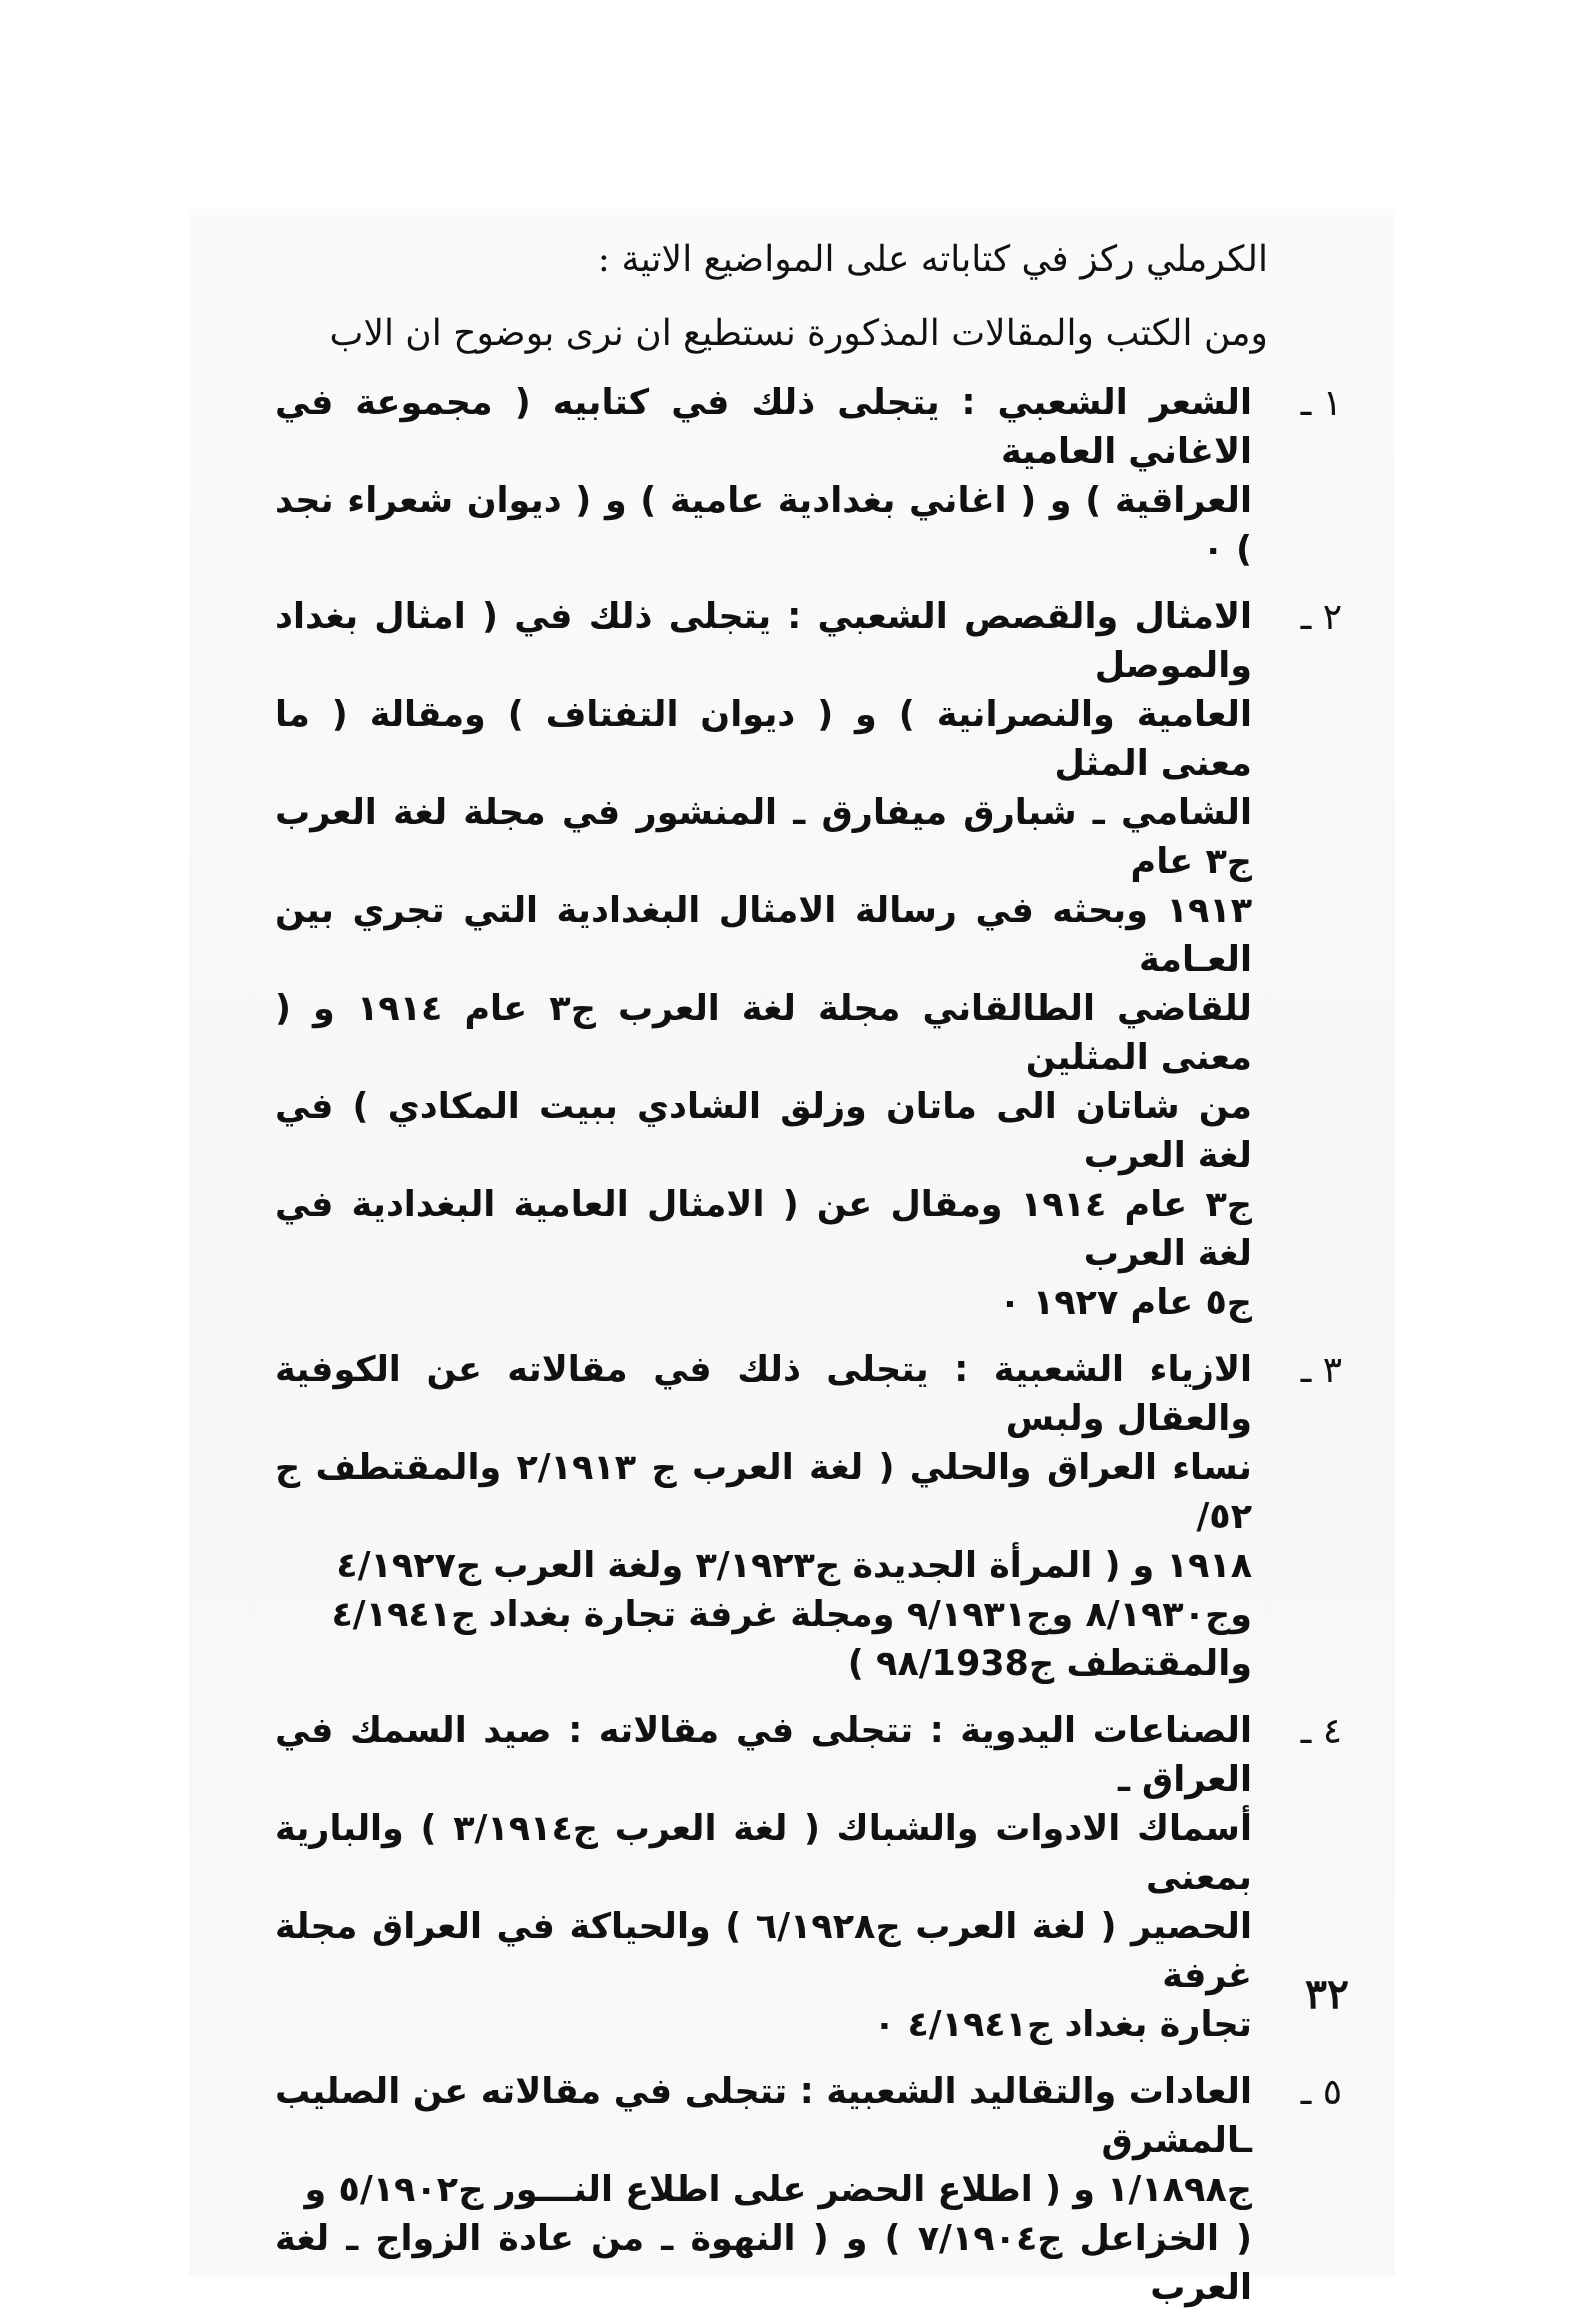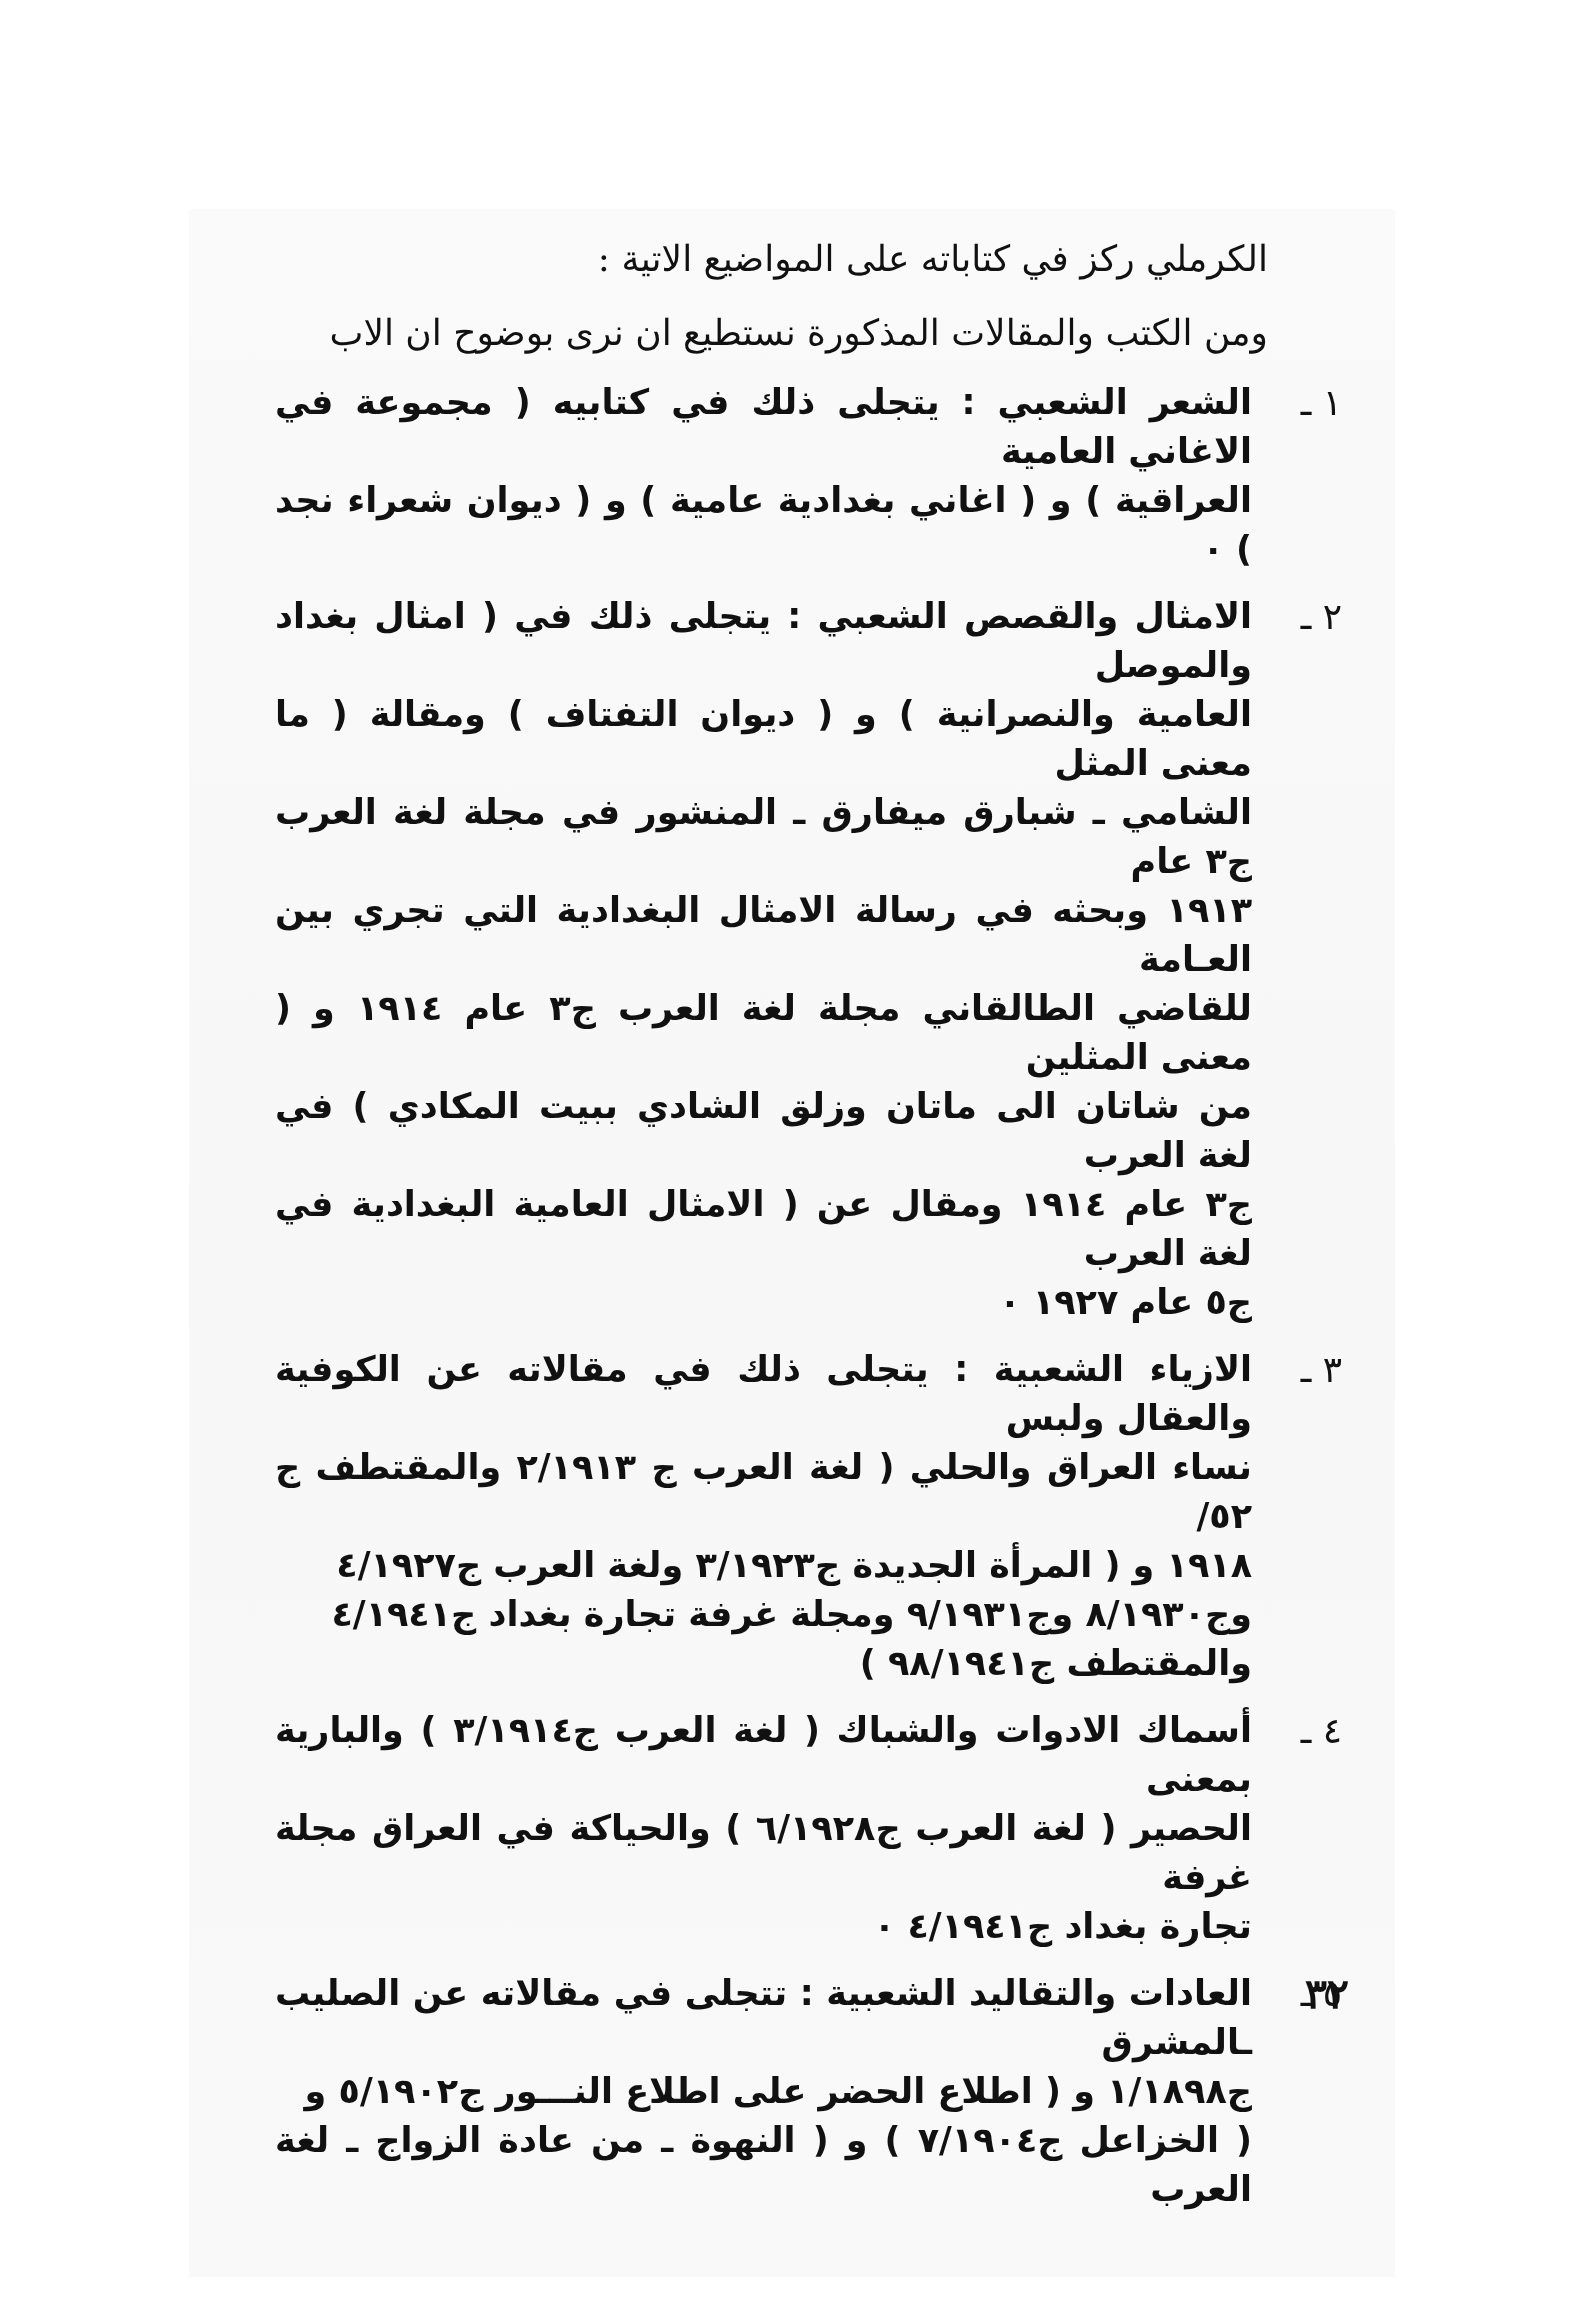--- a/index.html
+++ b/index.html
@@ -118,27 +118,28 @@
       </span>
     </li>
 
     <li class="item">
       <span class="item-num">٣ ـ</span>
       <span class="item-body">
         <span class="item-line">الازياء الشعبية : يتجلى ذلك في مقالاته عن الكوفية والعقال ولبس</span>
         <span class="item-line">نساء العراق والحلي ( لغة العرب ج ٢/١٩١٣ والمقتطف ج ٥٢/</span>
         <span class="item-line">١٩١٨ و ( المرأة الجديدة ج٣/١٩٢٣ ولغة العرب ج٤/١٩٢٧</span>
         <span class="item-line">وج٨/١٩٣٠ وج٩/١٩٣١ ومجلة غرفة تجارة بغداد ج٤/١٩٤١</span>
-        <span class="item-line">والمقتطف ج٩٨/١٩٤١ )</span>
+        <span class="item-line">والمقتطف ج٩٨/1938 )</span>
       </span>
     </li>
 
     <li class="item">
       <span class="item-num">٤ ـ</span>
       <span class="item-body">
+        <span class="item-line">الصناعات اليدوية : تتجلى في مقالاته : صيد السمك في العراق ـ</span>
         <span class="item-line">أسماك الادوات والشباك ( لغة العرب ج٣/١٩١٤ ) والبارية بمعنى</span>
         <span class="item-line">الحصير ( لغة العرب ج٦/١٩٢٨ ) والحياكة في العراق مجلة غرفة</span>
         <span class="item-line">تجارة بغداد ج٤/١٩٤١ ٠</span>
       </span>
     </li>
 
     <li class="item">
       <span class="item-num">٥ ـ</span>
       <span class="item-body">
         <span class="item-line">العادات والتقاليد الشعبية : تتجلى في مقالاته عن الصليب ـالمشرق</span>

